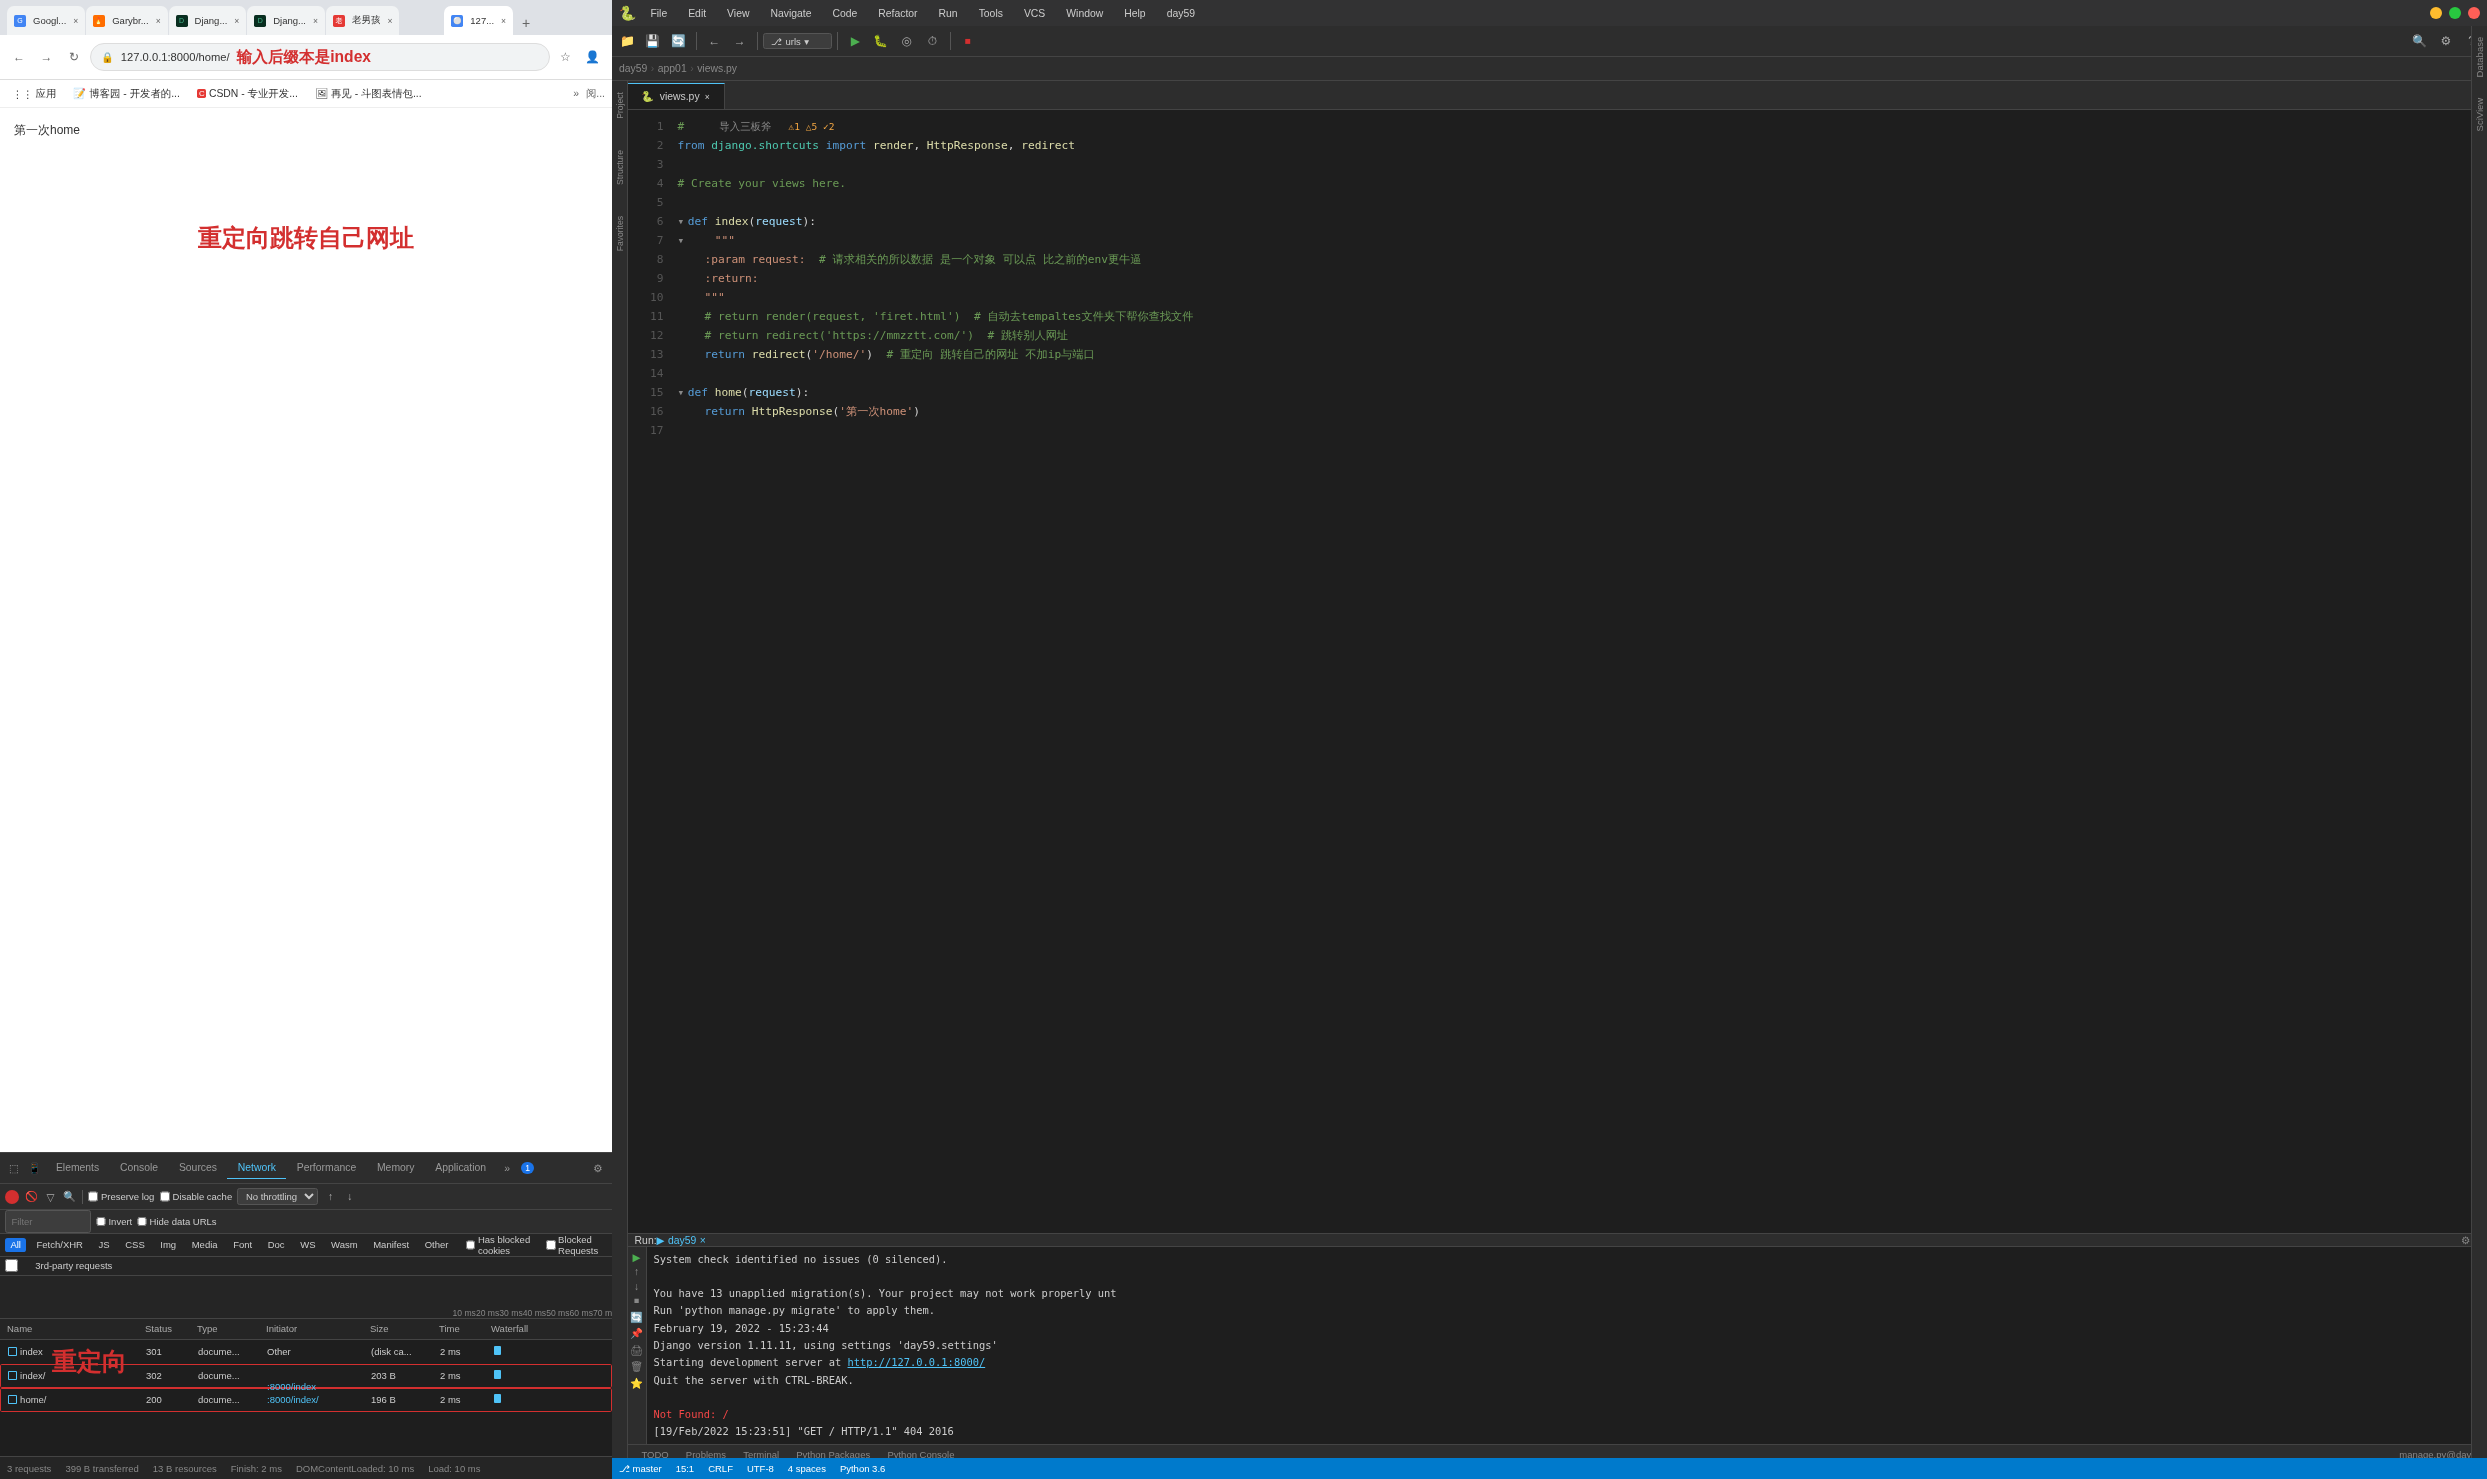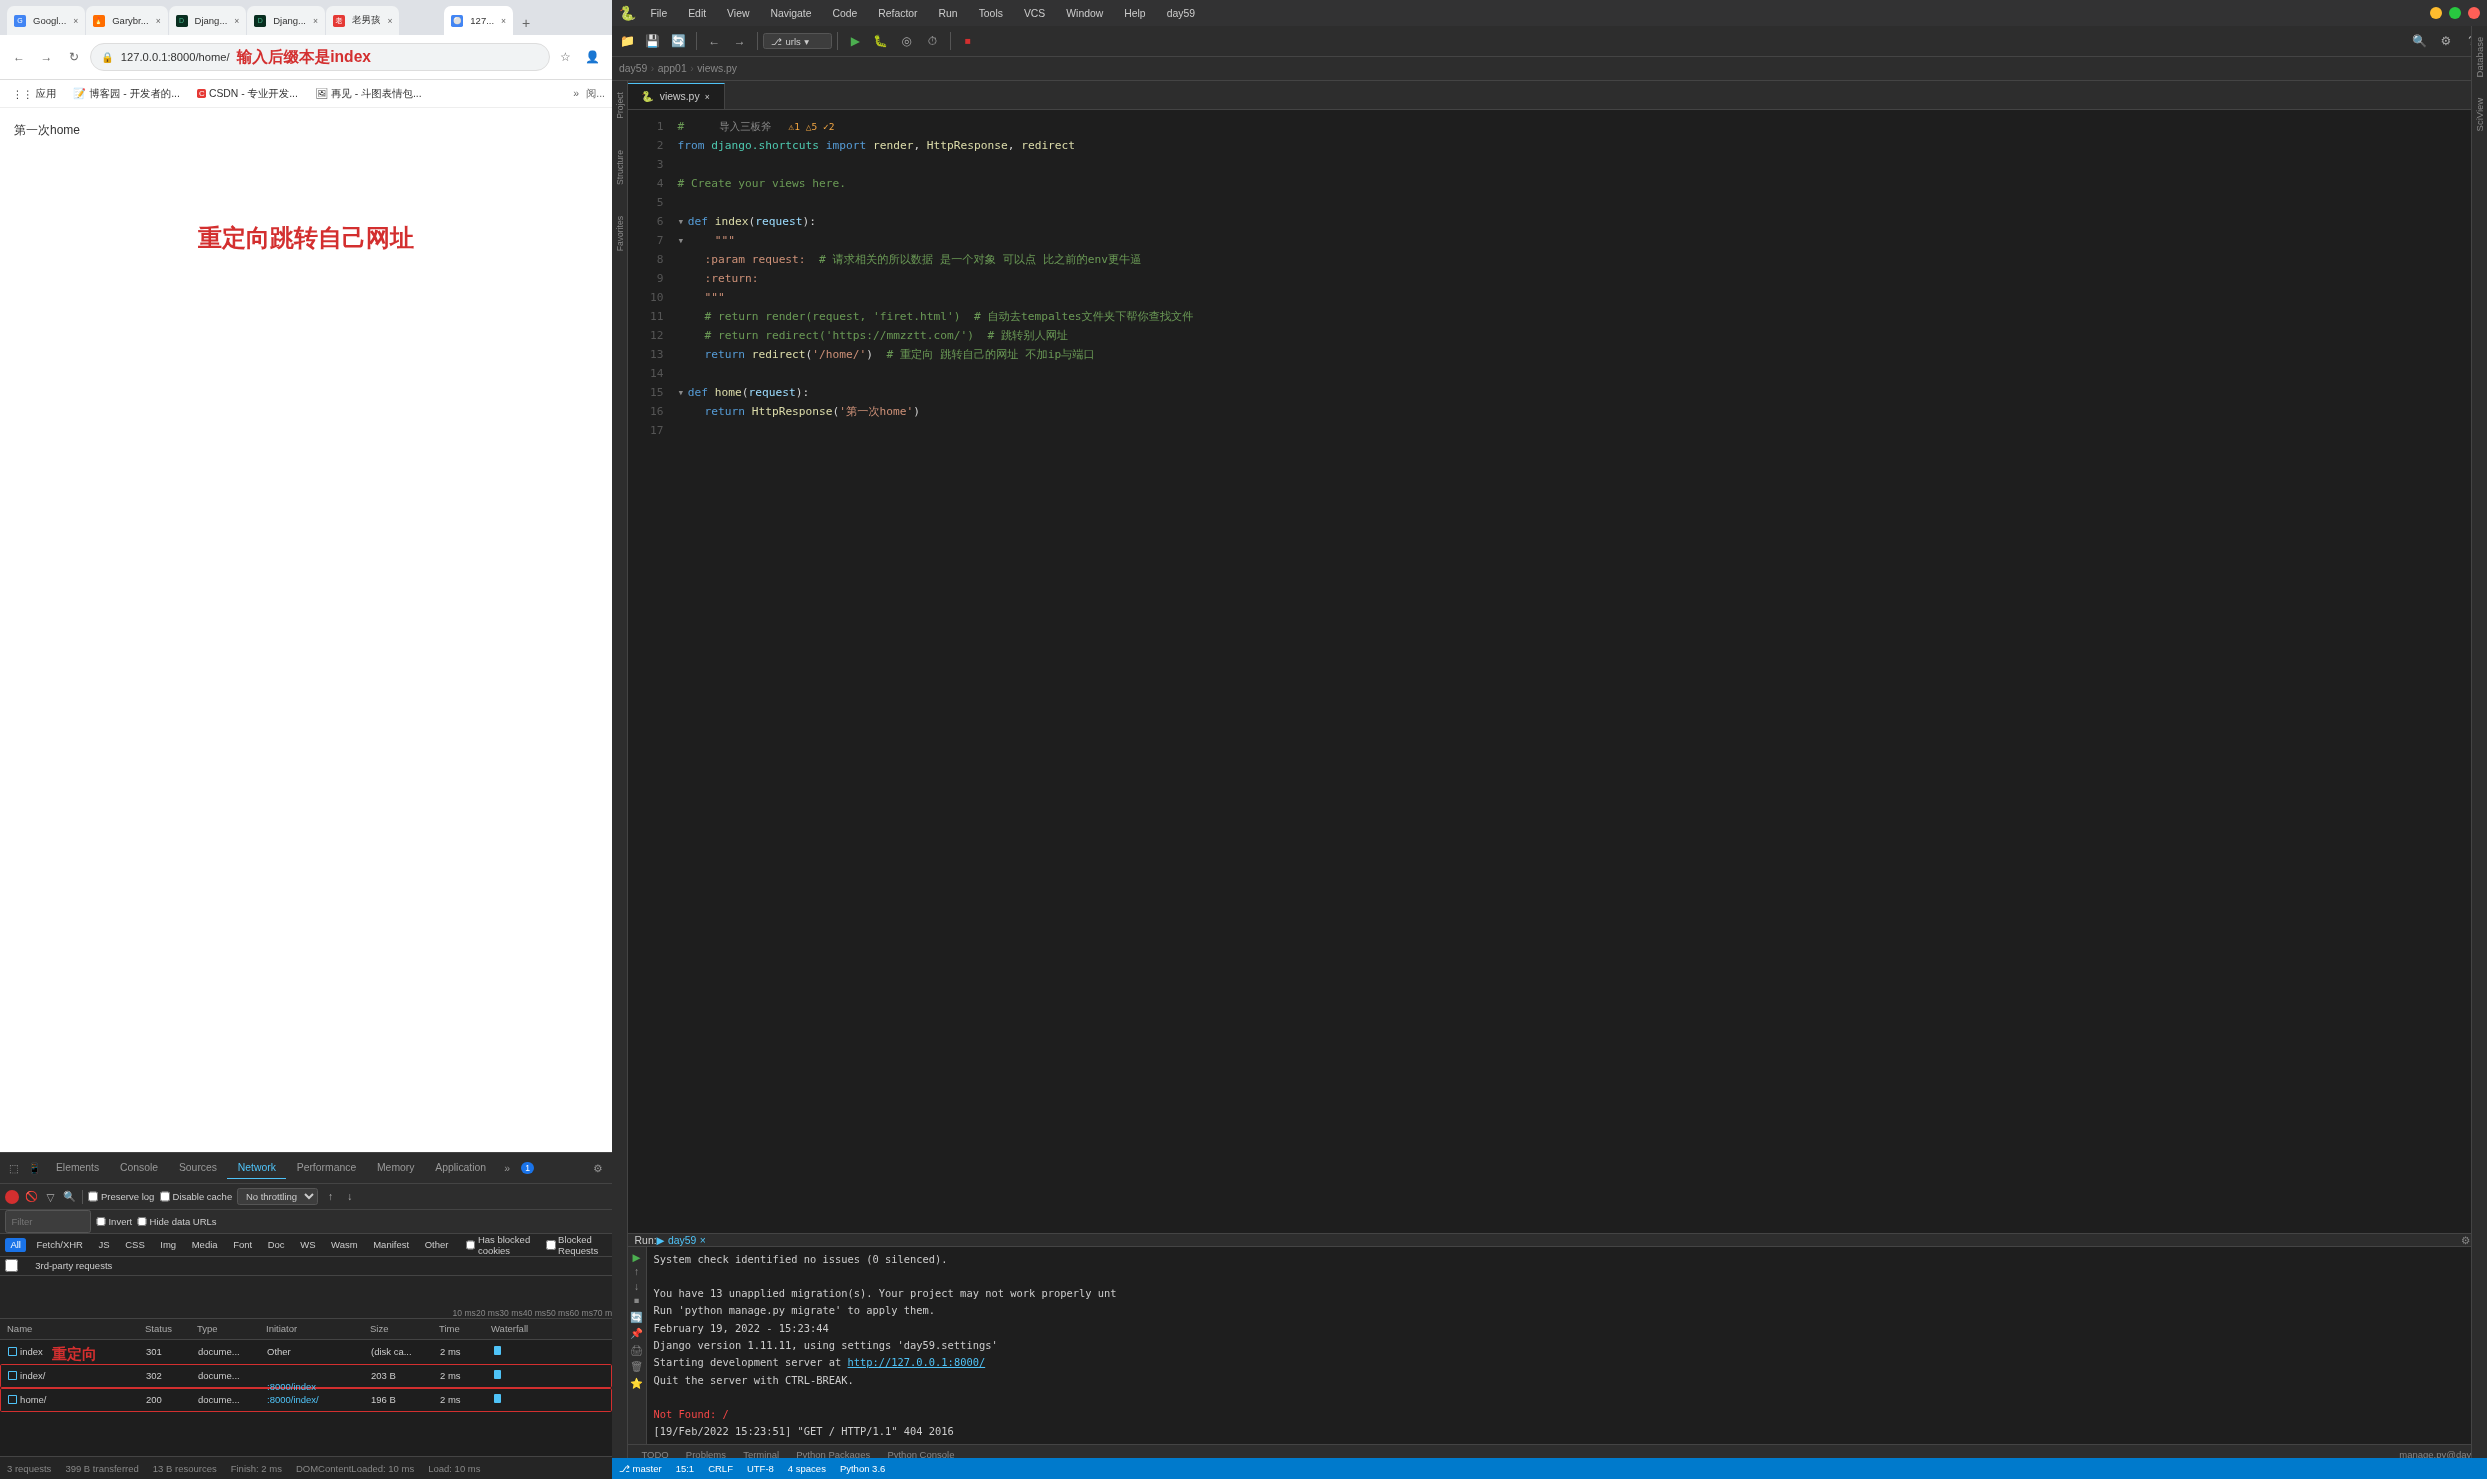--- a/index.html
+++ b/index.html
@@ -341,21 +341,21 @@
         <span class="col-name">Name</span>
         <span class="col-status">Status</span>
         <span class="col-type">Type</span>
         <span class="col-initiator">Initiator</span>
         <span class="col-size">Size</span>
         <span class="col-time">Time</span>
         <span class="col-waterfall">Waterfall</span>
       </div>
 
       <div style="position:relative;">
-        <div style="position:absolute;left:52px;top:5.2px;color:#d32f2f;font-size:15px;font-weight:bold;z-index:10;">重定向</div>
+        <div style="position:absolute;left:52px;top:5.2px;color:#d32f2f;font-size:25px;font-weight:bold;z-index:10;">重定向</div>
       </div>
 
       <div class="table-row" style="border:1.7px solid transparent;">
         <span class="col-name" style="display:flex;align-items:center;">
           <span style="width:8.6px;height:8.6px;border:1.3px solid #4fc3f7;border-radius:0.9px;margin-right:3.5px;flex-shrink:0;"></span>
           index
         </span>
         <span class="col-status">301</span>
         <span class="col-type">docume...</span>
         <span class="col-initiator">Other</span>

